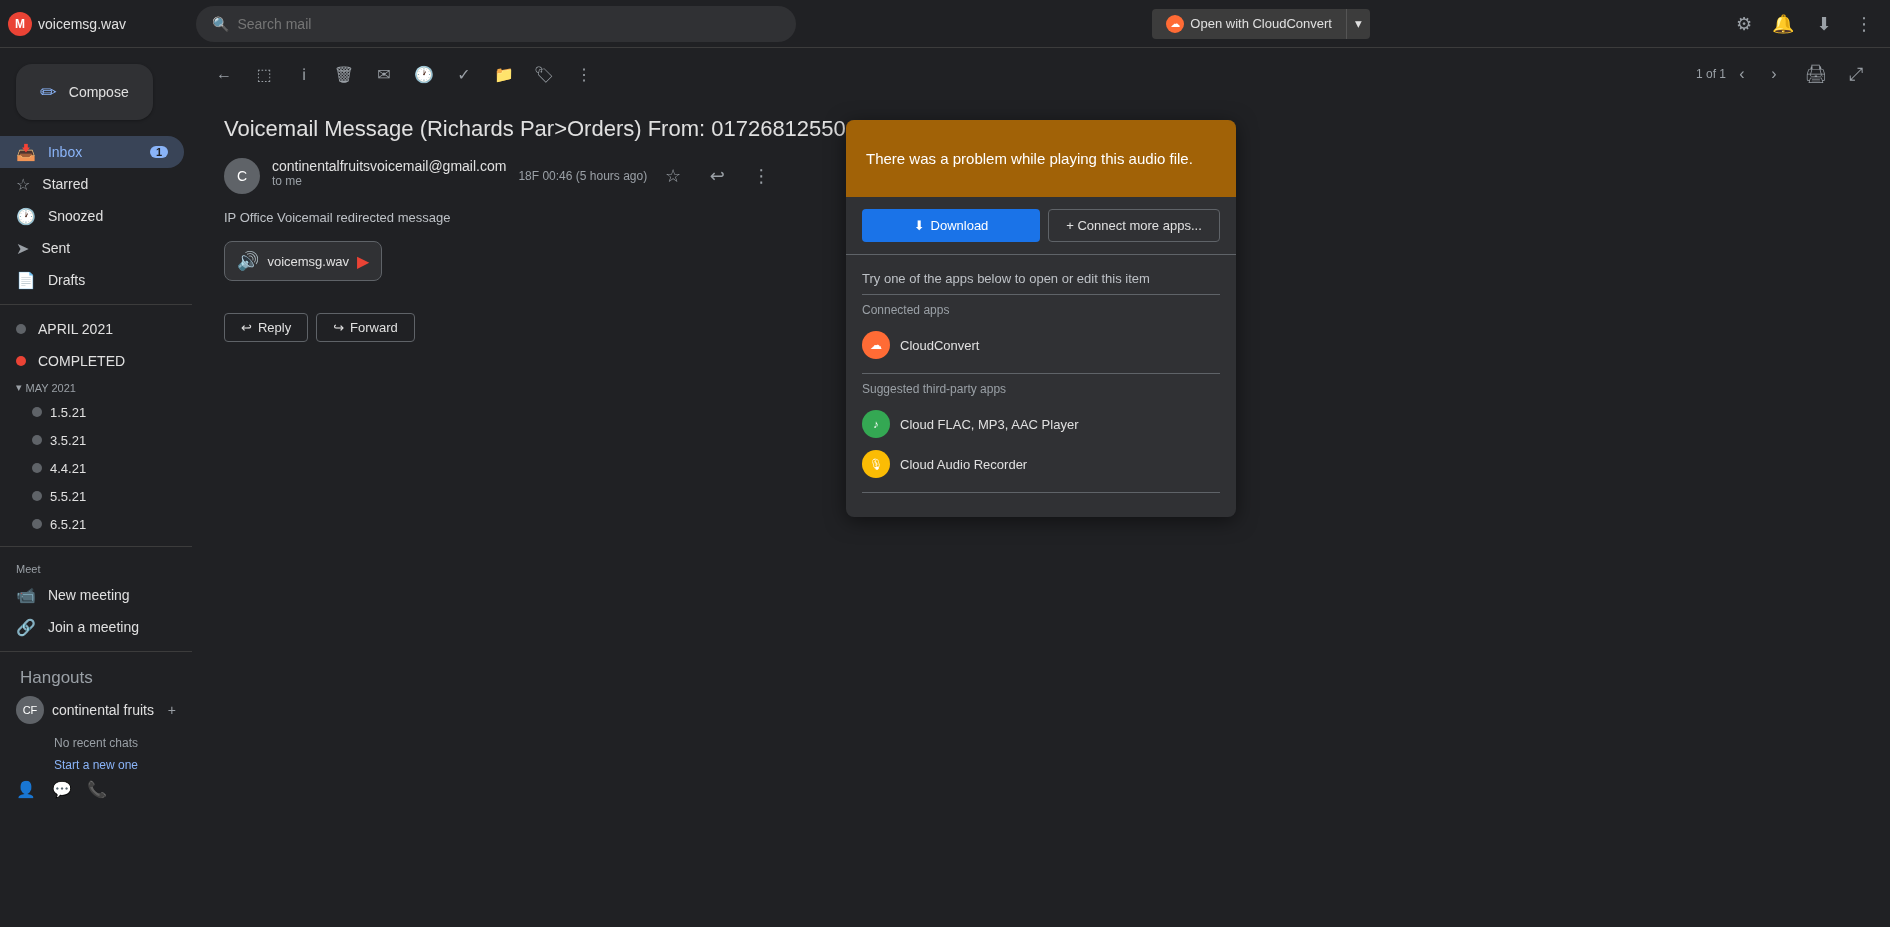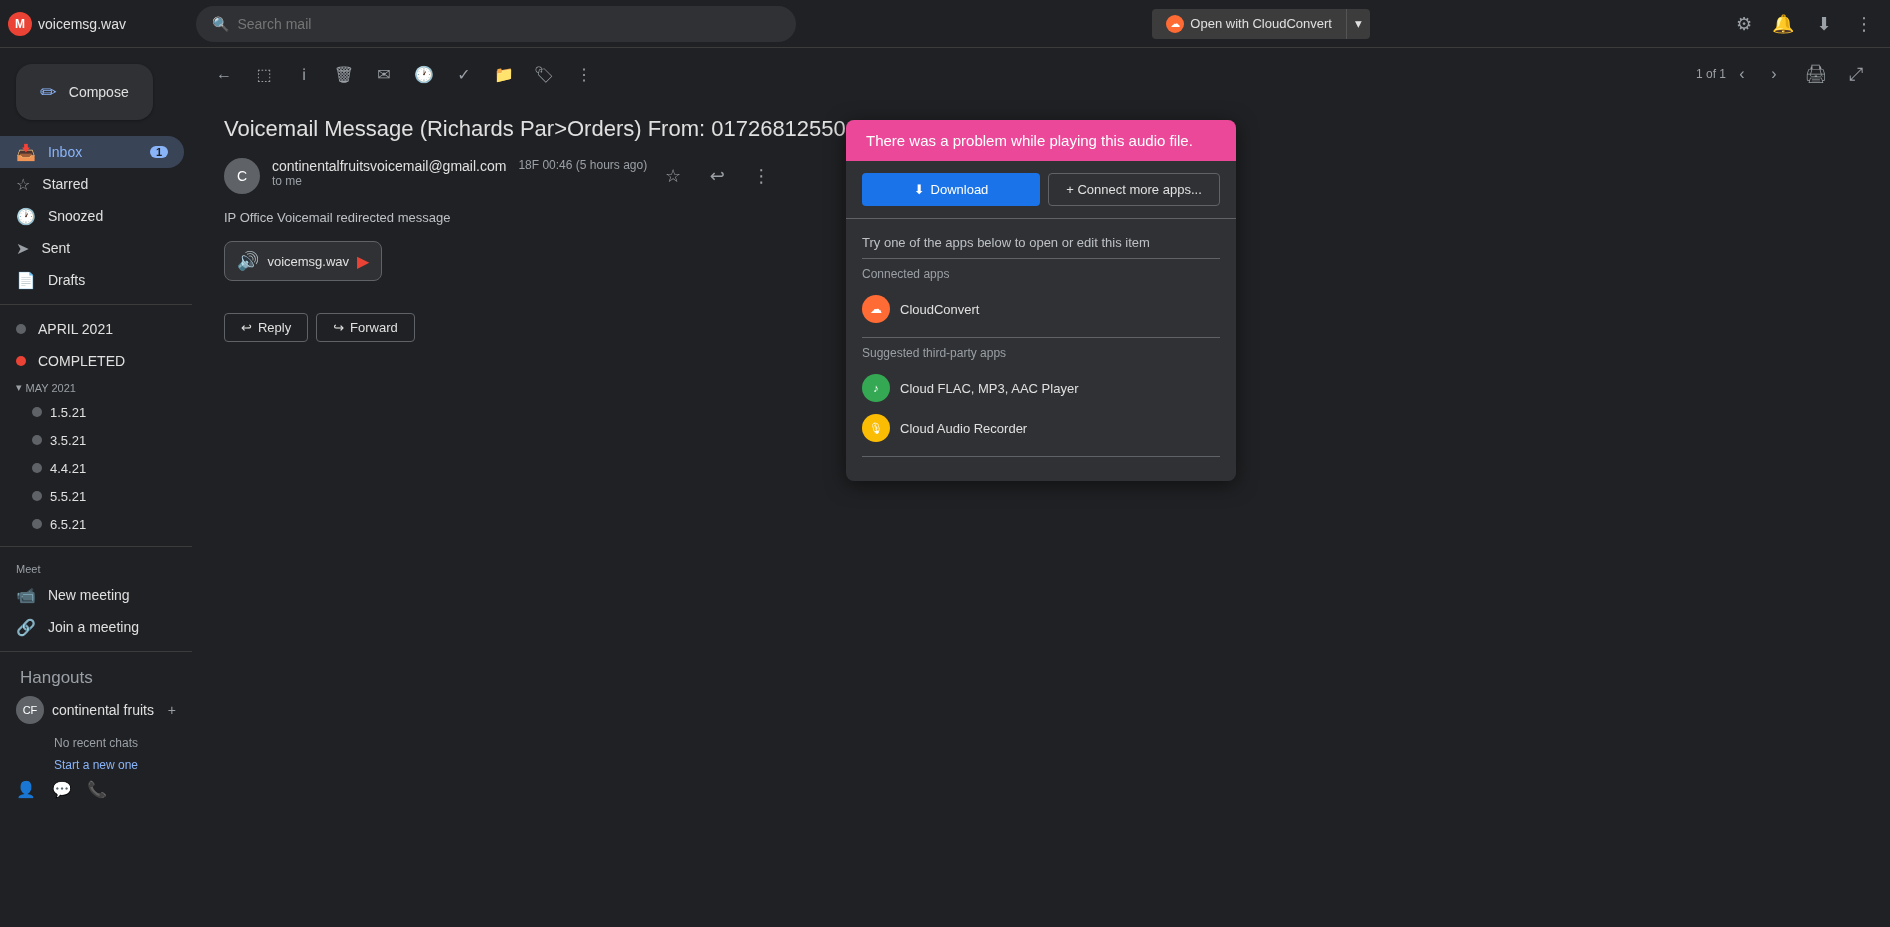--- a/index.html
+++ b/index.html
@@ -339,22 +339,22 @@
       z-index: 100;
     }
     .dialog-box {
       background: #303134;
       border-radius: 8px;
       width: 390px;
       box-shadow: 0 4px 20px rgba(0,0,0,0.5);
       overflow: hidden;
     }
     .dialog-header {
-      background: #ec4899;
-      padding: 12px 20px;
+      background: #a16207;
+      padding: 30px 20px;
       font-size: 15px;
       color: white;
       font-weight: 500;
     }
     .dialog-buttons {
       display: flex;
       gap: 8px;
       padding: 12px 16px;
       border-bottom: 1px solid #5f6368;
     }
@@ -645,21 +645,21 @@
         <span class="inbox-label">Inbox ✕</span>
       </div>
 
       <div class="meta-row">
         <div class="email-meta">
           <div class="sender-avatar">C</div>
           <div class="email-meta-right">
             <div class="sender-name">continentalfruitsvoicemail@gmail.com</div>
             <div class="to-me">to me</div>
           </div>
-          <div style="display:flex;align-items:flex-start;gap:8px;margin-left:auto;">
+          <div style="display:flex;align-items:center;gap:8px;margin-left:auto;">
             <span class="email-date">18F 00:46 (5 hours ago)</span>
             <button class="icon-btn">☆</button>
             <button class="icon-btn">↩</button>
             <button class="icon-btn">⋮</button>
           </div>
         </div>
       </div>
 
       <div class="email-body">IP Office Voicemail redirected message</div>
 

